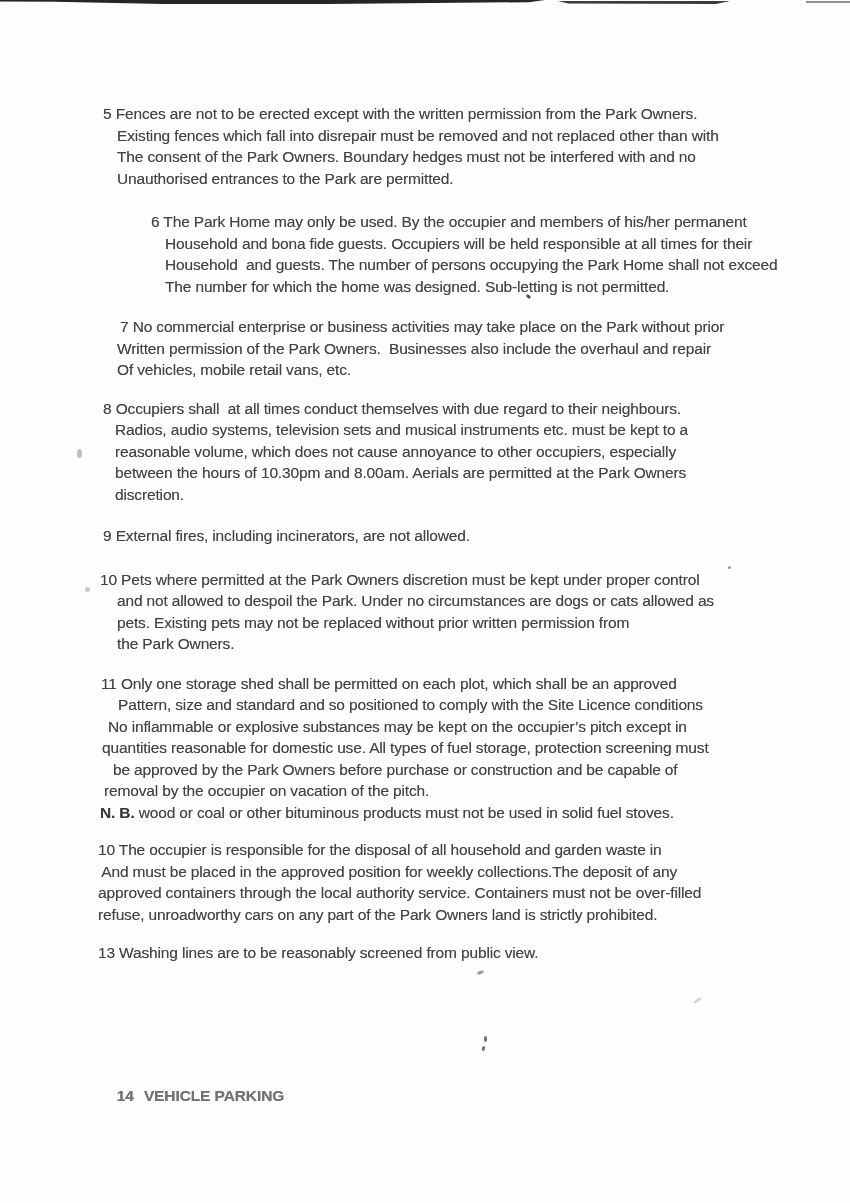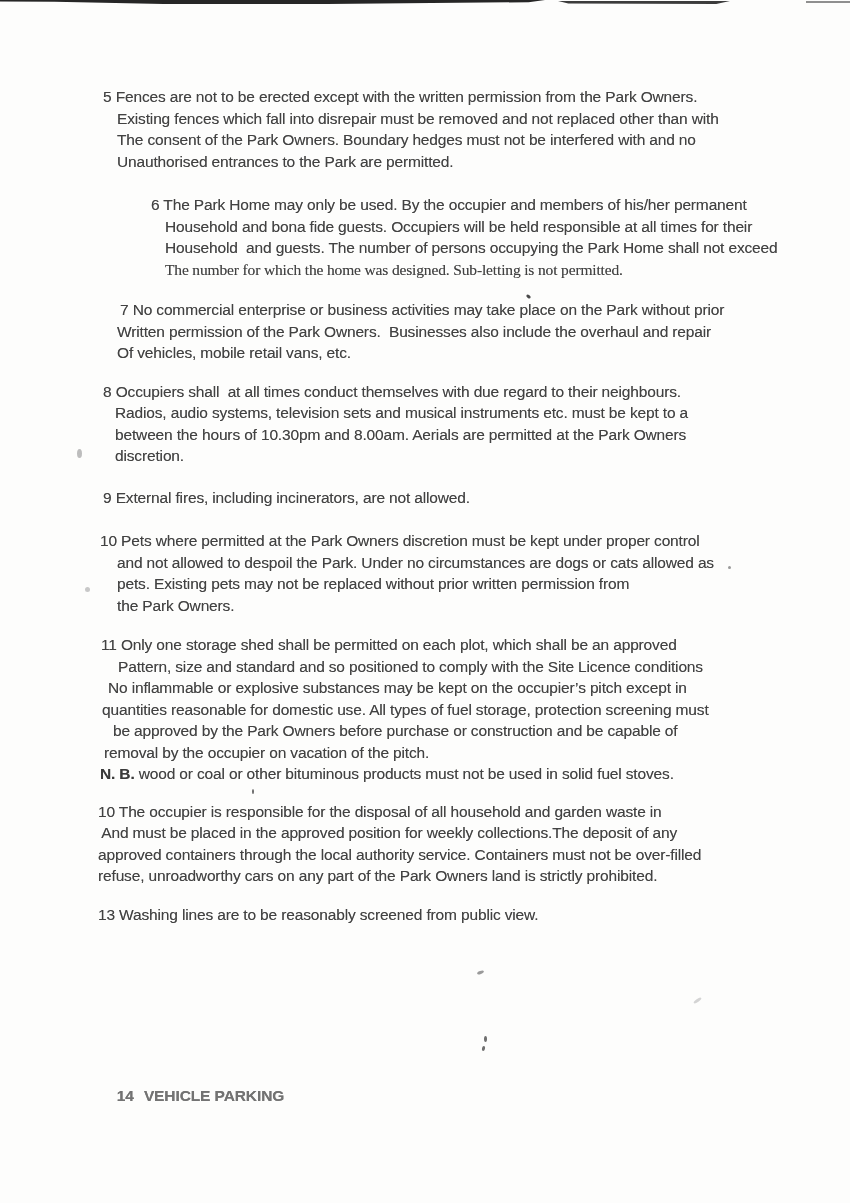--- a/index.html
+++ b/index.html
@@ -13,21 +13,21 @@
   .page {
     position: relative;
     width: 850px;
     height: 1203px;
     font-family: "Liberation Sans", "DejaVu Sans", sans-serif;
     color: #424242;
   }
   .doc-body {
     position: absolute;
     left: 98px;
-    top: 86px;
+    top: 103px;
     right: 0;
   }
   .para { margin: 0; }
   .line {
     font-size: 15.5px;
     line-height: 21.5px;
     letter-spacing: -0.15px;
     white-space: pre;
     color: #424242;
     text-shadow: 0 0 0.6px rgba(66,66,66,0.5);
@@ -61,30 +61,31 @@
       <div class="para" style="margin-top: 0px;">
         <div class="line" style="margin-left: 5px;">5 Fences are not to be erected except with the written permission from the Park Owners.</div>
         <div class="line" style="margin-left: 19px;">Existing fences which fall into disrepair must be removed and not replaced other than with</div>
         <div class="line" style="margin-left: 19px;">The consent of the Park Owners. Boundary hedges must not be interfered with and no</div>
         <div class="line" style="margin-left: 19px;">Unauthorised entrances to the Park are permitted.</div>
       </div>
       <div class="para" style="margin-top: 22px; margin-left: 48px;">
         <div class="line" style="margin-left: 5px;">6 The Park Home may only be used. By the occupier and members of his/her permanent</div>
         <div class="line" style="margin-left: 19px;">Household and bona fide guests. Occupiers will be held responsible at all times for their</div>
         <div class="line" style="margin-left: 19px;">Household  and guests. The number of persons occupying the Park Home shall not exceed</div>
-        <div class="line" style="margin-left: 19px; font-family: Liberation Serif, serif;">The number for which the home was designed. Sub-letting is not permitted.</div>
+        <div class="line" style="margin-left: 19px;">The number for which the home was designed. Sub-letting is not permitted.</div>
       </div>
       <div class="para" style="margin-top: 19px;">
         <div class="line" style="margin-left: 22px;">7 No commercial enterprise or business activities may take place on the Park without prior</div>
         <div class="line" style="margin-left: 19px;">Written permission of the Park Owners.  Businesses also include the overhaul and repair</div>
         <div class="line" style="margin-left: 19px;">Of vehicles, mobile retail vans, etc.</div>
       </div>
       <div class="para" style="margin-top: 17px;">
         <div class="line" style="margin-left: 5px;">8 Occupiers shall  at all times conduct themselves with due regard to their neighbours.</div>
         <div class="line" style="margin-left: 17px;">Radios, audio systems, television sets and musical instruments etc. must be kept to a</div>
+        <div class="line" style="margin-left: 17px;">reasonable volume, which does not cause annoyance to other occupiers, especially</div>
         <div class="line" style="margin-left: 17px;">between the hours of 10.30pm and 8.00am. Aerials are permitted at the Park Owners</div>
         <div class="line" style="margin-left: 17px;">discretion.</div>
       </div>
       <div class="para" style="margin-top: 20px;">
         <div class="line" style="margin-left: 5px;">9 External fires, including incinerators, are not allowed.</div>
       </div>
       <div class="para" style="margin-top: 22px;">
         <div class="line" style="margin-left: 2px;">10 Pets where permitted at the Park Owners discretion must be kept under proper control</div>
         <div class="line" style="margin-left: 19px;">and not allowed to despoil the Park. Under no circumstances are dogs or cats allowed as</div>
         <div class="line" style="margin-left: 19px;">pets. Existing pets may not be replaced without prior written permission from</div>

